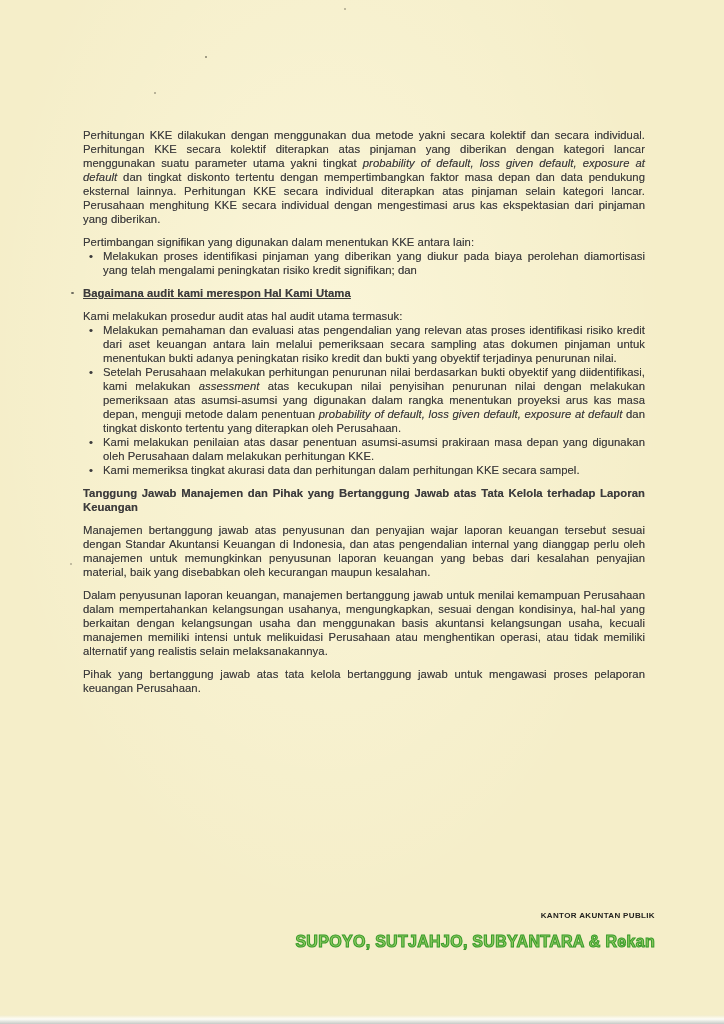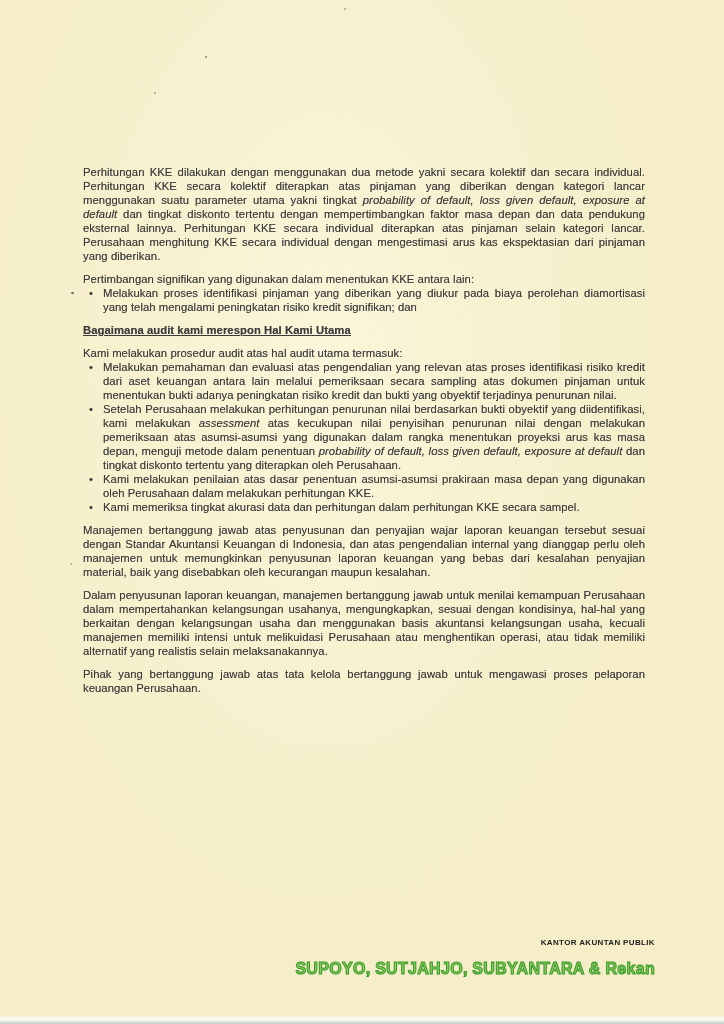--- a/index.html
+++ b/index.html
@@ -17,38 +17,37 @@
   .content {
     position: absolute;
     left: 83px;
     top: 128px;
     width: 562px;
     font-size: 11.3px;
     line-height: 14px;
     text-align: justify;
     letter-spacing: 0.05px;
     text-shadow: 0 0 0.5px rgba(60,59,60,0.55);
-    margin-top: 37px;
   }
   .content p { margin: 0 0 9px 0; }
   .content p.intro { margin-bottom: 0; }
   .content ul { list-style: none; margin: 0 0 9px 0; padding: 0; }
   .content li { position: relative; padding-left: 20px; }
   .content li::before {
     content: "\2022";
     position: absolute;
     left: 6px;
     top: 0;
   }
   .h { font-weight: bold; }
   .h.u { text-decoration: underline; }
   .it { font-style: italic; }
   .footer {
     position: absolute;
-    top: 938px;
+    top: 911px;
     right: 69px;
     text-align: right;
   }
   .kap-label {
     font-size: 8px;
     line-height: 10px;
     font-weight: bold;
     letter-spacing: 0.35px;
     color: #23221f;
   }
@@ -94,20 +93,21 @@
     <p class="h u">Bagaimana audit kami merespon Hal Kami Utama</p>
 
     <p class="intro">Kami melakukan prosedur audit atas hal audit utama termasuk:</p>
     <ul>
       <li><span>Melakukan pemahaman dan evaluasi atas pengendalian yang relevan atas proses identifikasi risiko kredit dari aset keuangan antara lain melalui pemeriksaan secara sampling atas dokumen pinjaman untuk menentukan bukti adanya peningkatan risiko kredit dan bukti yang obyektif terjadinya penurunan nilai.</span></li>
       <li><span>Setelah Perusahaan melakukan perhitungan penurunan nilai berdasarkan bukti obyektif yang diidentifikasi, kami melakukan </span><span class="it">assessment</span><span> atas kecukupan nilai penyisihan penurunan nilai dengan melakukan pemeriksaan atas asumsi-asumsi yang digunakan dalam rangka menentukan proyeksi arus kas masa depan, menguji metode dalam penentuan </span><span class="it">probability of default, loss given default, exposure at default</span><span> dan tingkat diskonto tertentu yang diterapkan oleh Perusahaan.</span></li>
       <li><span>Kami melakukan penilaian atas dasar penentuan asumsi-asumsi prakiraan masa depan yang digunakan oleh Perusahaan dalam melakukan perhitungan KKE.</span></li>
       <li><span>Kami memeriksa tingkat akurasi data dan perhitungan dalam perhitungan KKE secara sampel.</span></li>
     </ul>
 
+    <p class="h">Tanggung Jawab Manajemen dan Pihak yang Bertanggung Jawab atas Tata Kelola terhadap Laporan Keuangan</p>
 
     <p>Manajemen bertanggung jawab atas penyusunan dan penyajian wajar laporan keuangan tersebut sesuai dengan Standar Akuntansi Keuangan di Indonesia, dan atas pengendalian internal yang dianggap perlu oleh manajemen untuk memungkinkan penyusunan laporan keuangan yang bebas dari kesalahan penyajian material, baik yang disebabkan oleh kecurangan maupun kesalahan.</p>
 
     <p>Dalam penyusunan laporan keuangan, manajemen bertanggung jawab untuk menilai kemampuan Perusahaan dalam mempertahankan kelangsungan usahanya, mengungkapkan, sesuai dengan kondisinya, hal-hal yang berkaitan dengan kelangsungan usaha dan menggunakan basis akuntansi kelangsungan usaha, kecuali manajemen memiliki intensi untuk melikuidasi Perusahaan atau menghentikan operasi, atau tidak memiliki alternatif yang realistis selain melaksanakannya.</p>
 
     <p>Pihak yang bertanggung jawab atas tata kelola bertanggung jawab untuk mengawasi proses pelaporan keuangan Perusahaan.</p>
 
   </div>
 
   <div class="footer">

